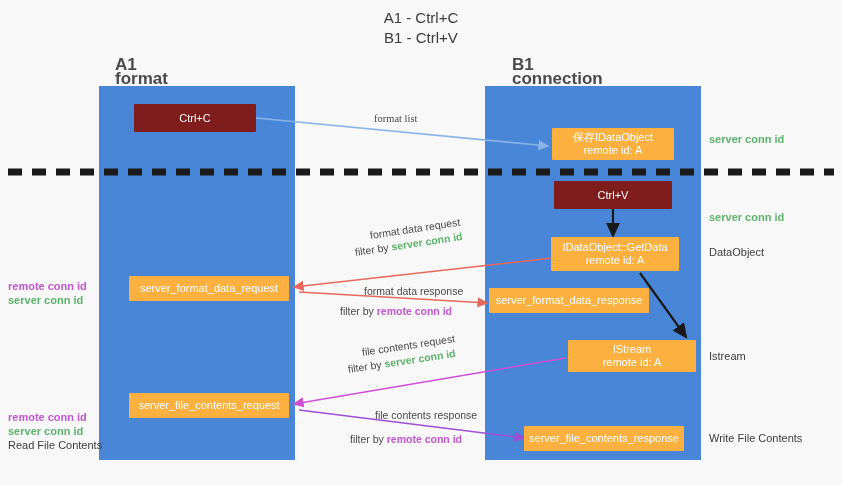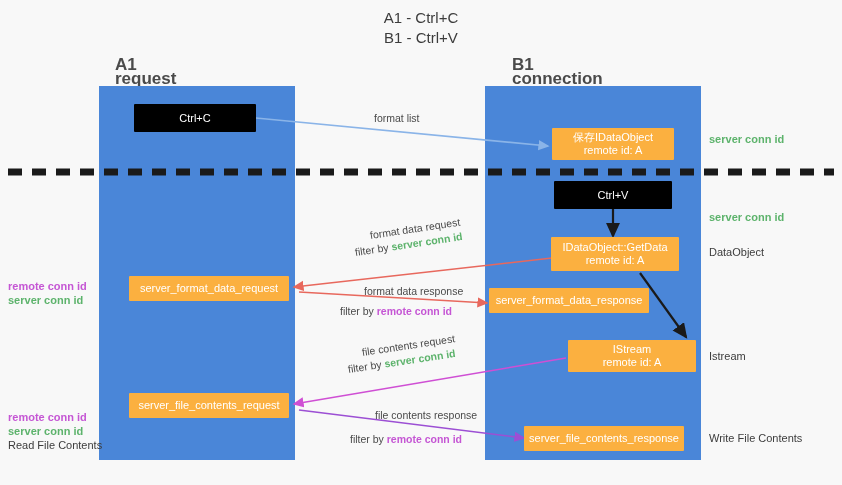--- a/index.html
+++ b/index.html
@@ -53,21 +53,21 @@
     display: flex;
     flex-direction: column;
     align-items: center;
     justify-content: center;
     color: #ffffff;
     font-size: 11px;
     line-height: 13px;
     text-align: center;
     border-radius: 1px;
   }
-  .node.green { background: #000000; }
+  .node.green { background: #7f1d1d; }
   .node.orange { background: #fbb040; }
   .node .ln { display: block; white-space: nowrap; }
   .edge-label {
     position: absolute;
     font-size: 10.5px;
     color: #4a4a4a;
     white-space: nowrap;
     line-height: 13px;
   }
   .edge-label.rot-neg {
@@ -90,21 +90,21 @@
 
 <div id="canvas">
 
   <div class="title">
     <div>A1 - Ctrl+C</div>
     <div>B1 - Ctrl+V</div>
   </div>
 
   <div class="col-header" style="left:115px; top:58px;">
     <div>A1</div>
-    <div>request</div>
+    <div>format</div>
   </div>
   <div class="col-header" style="left:512px; top:58px;">
     <div>B1</div>
     <div>connection</div>
   </div>
 
   <div class="lane" style="left:99px; top:86px; width:196px; height:374px;"></div>
   <div class="lane" style="left:485px; top:86px; width:216px; height:374px;"></div>
 
   <svg class="layer" viewBox="0 0 842 485">
@@ -175,21 +175,21 @@
   </div>
 
   <div class="node orange" style="left:524px; top:426px; width:160px; height:25px;">
     <span class="ln">server_file_contents_response</span>
   </div>
 
   <div class="node orange" style="left:129px; top:393px; width:160px; height:25px;">
     <span class="ln">server_file_contents_request</span>
   </div>
 
-  <div class="edge-label" style="left:374px; top:112px;">format list</div>
+  <div class="edge-label" style="left:374px; top:112px;font-family:Liberation Serif, serif;">format list</div>
 
   <div class="edge-label rot-neg" style="left:370px; top:229px;">format data request</div>
   <div class="edge-label rot-neg" style="left:355px; top:246px;"><span>filter by </span><span class="green-txt">server conn id</span></div>
 
   <div class="edge-label" style="left:364px; top:285px;">format data response</div>
   <div class="edge-label" style="left:340px; top:305px;"><span>filter by </span><span class="purple-txt">remote conn id</span></div>
 
   <div class="edge-label rot-neg" style="left:362px; top:346px;">file contents request</div>
   <div class="edge-label rot-neg" style="left:348px; top:363px;"><span>filter by </span><span class="green-txt">server conn id</span></div>
 

